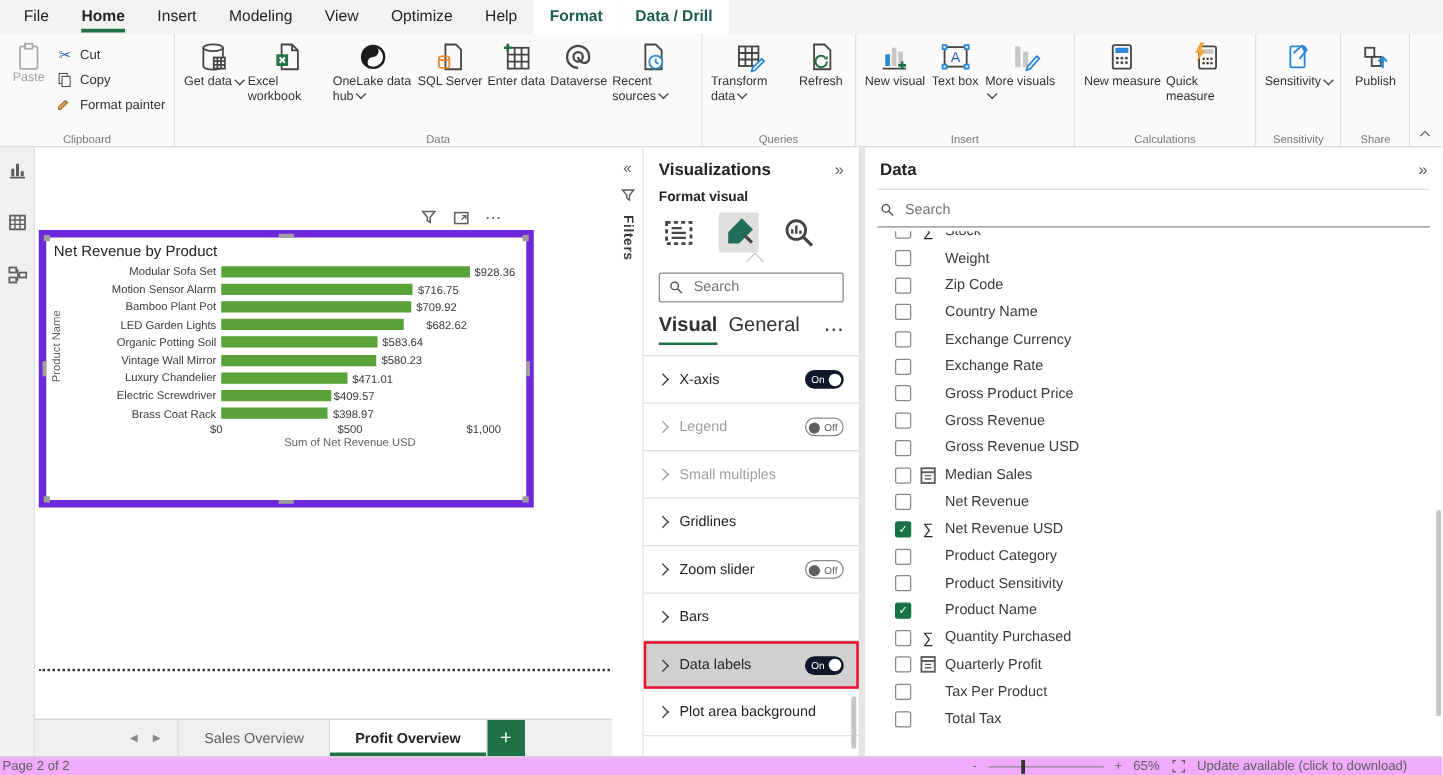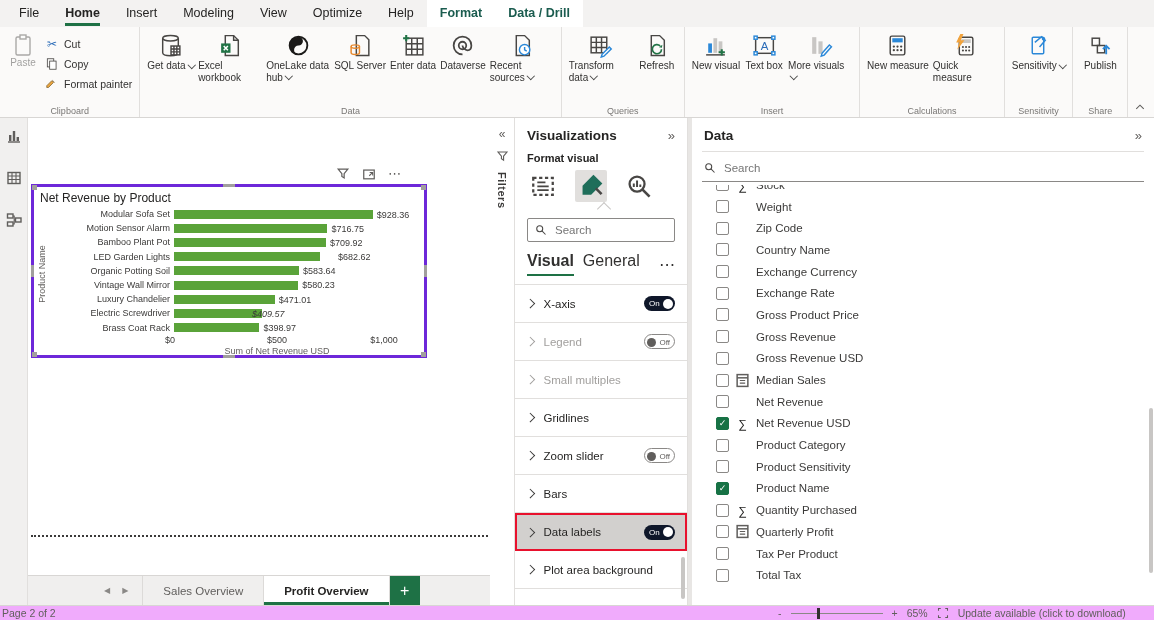--- a/index.html
+++ b/index.html
@@ -31,21 +31,21 @@
   .cuts{color:#2b6cb8;font-size:12px}
   .caret{display:none;width:4.5px;height:4.5px;border-right:1.2px solid #444;border-bottom:1.2px solid #444;transform:rotate(45deg);margin:0 0 1px 3px;vertical-align:1px}
   .caret.show{display:inline-block}
   #ribbon-collapse{position:absolute;right:8px;bottom:4px;width:12px;height:12px;color:#605e5c;cursor:pointer}
   
   #main{position:absolute;top:118px;bottom:15px;left:0;right:0;display:flex}
   #leftnav{width:27px;background:#f1f0ef;border-right:1px solid #e1dfdd;display:flex;flex-direction:column;align-items:center;padding-top:10px;gap:26px}
   #leftnav .nic{width:16px;height:16px;cursor:pointer}
   #canvas{flex:1;position:relative;background:#fff;overflow:hidden}
   
-  #visual{position:absolute;left:3px;top:66px;width:396px;height:174px;background:#fff;border:3px solid #6d28d9;box-sizing:border-box}
+  #visual{position:absolute;left:3px;top:66px;width:396px;height:222px;background:#fff;border:6px solid #6d28d9;box-sizing:border-box}
   .vtitle{font-size:12px;color:#252423;padding:4px 0 2px 6px}
   .chart-body{padding:0 6px}
   .bar-row{display:flex;align-items:center;height:14.2px}
   .bar-cat{width:130px;text-align:right;padding-right:4px;font-size:9px;color:#3b3a39;white-space:nowrap}
   .bar-track{position:relative;flex:1;height:14.2px}
   .bar-fill{position:absolute;left:0;top:2.6px;height:9px;background:#5aa339}
   .bar-val{position:absolute;top:2.5px;font-size:9px;color:#3b3a39;white-space:nowrap}
   .axis-row{position:relative;height:11px;margin-left:136px;font-size:9px;color:#3b3a39}
   .axis-row span{position:absolute;transform:translateX(-50%)}
   .xlab{width:214px;margin-left:136px;text-align:center;font-size:9px;color:#605e5c}
@@ -563,21 +563,21 @@
             <span class="bar-track">
               <span class="bar-fill" style="width: 100.796px; background: rgb(90, 163, 57);"></span>
               <span class="bar-val" style="left: 104.796px;">$471.01</span>
             </span>
           </div>
 
           <div class="bar-row">
             <span class="bar-cat">Electric Screwdriver</span>
             <span class="bar-track">
               <span class="bar-fill" style="width: 87.648px; background: rgb(90, 163, 57);"></span>
-              <span class="bar-val" style="left: 78px; font-style: italic;">$409.57</span>
+              <span class="bar-val" style="left: 90px;">$409.57</span>
             </span>
           </div>
 
           <div class="bar-row">
             <span class="bar-cat">Brass Coat Rack</span>
             <span class="bar-track">
               <span class="bar-fill" style="width: 85.3796px; background: rgb(90, 163, 57);"></span>
               <span class="bar-val" style="left: 89.3796px;">$398.97</span>
             </span>
           </div>

